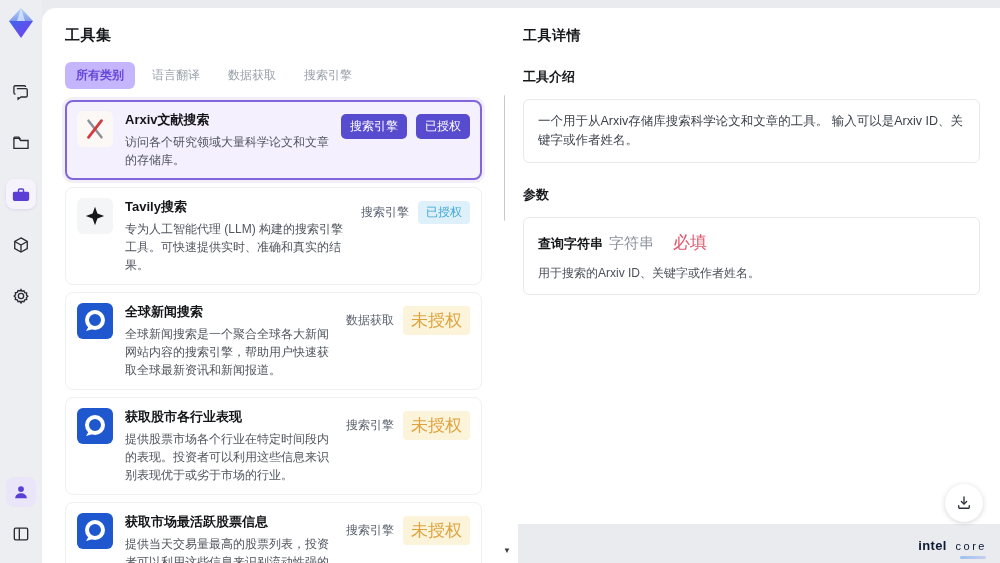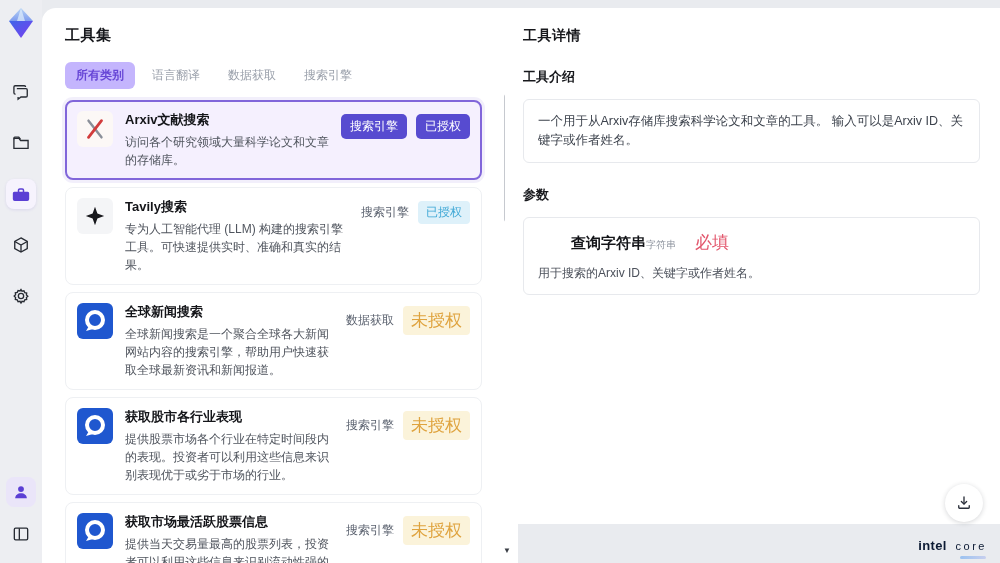--- a/index.html
+++ b/index.html
@@ -72,22 +72,22 @@
     position:absolute; left:505px; top:8px; width:495px; height:516px;
     background:#ffffff; border-top-left-radius:10px;
     padding:19px 20px 0 18px;
   }
   .details-title { font-size:14px; font-weight:bold; letter-spacing:.5px; }
   .section-head { font-size:13px; font-weight:bold; margin-top:23px; }
   .info-box {
     border:1px solid #e7e9ed; border-radius:6px; background:#fff;
     margin-top:13px; padding:12px 14px; font-size:12.5px; color:#3d434d; line-height:1.5;
   }
-  .param-name { font-size:15px; font-weight:bold; color:#141519;margin-left:33px; }
-  .param-type { font-size:10px; color:#8b919c; }
+  .param-name { font-size:13px; font-weight:bold; color:#141519; }
+  .param-type { font-size:15px; color:#8b919c; margin-left:6px; }
   .param-required { font-size:17px; color:#e2566c; margin-left:19px;font-family:Liberation Serif, serif; }
   .param-desc { margin-top:9px; font-size:12px; color:#4c515b; }
 
   
   .fab {
     position:absolute; right:17px; bottom:41px; width:38px; height:38px;
     background:#fff; border-radius:50%; box-shadow:0 1px 5px rgba(20,25,40,.18);
     display:flex; align-items:center; justify-content:center; cursor:pointer;
   }
   .brand { position:absolute; right:13px; bottom:10px; display:flex; align-items:baseline; gap:9px; }

